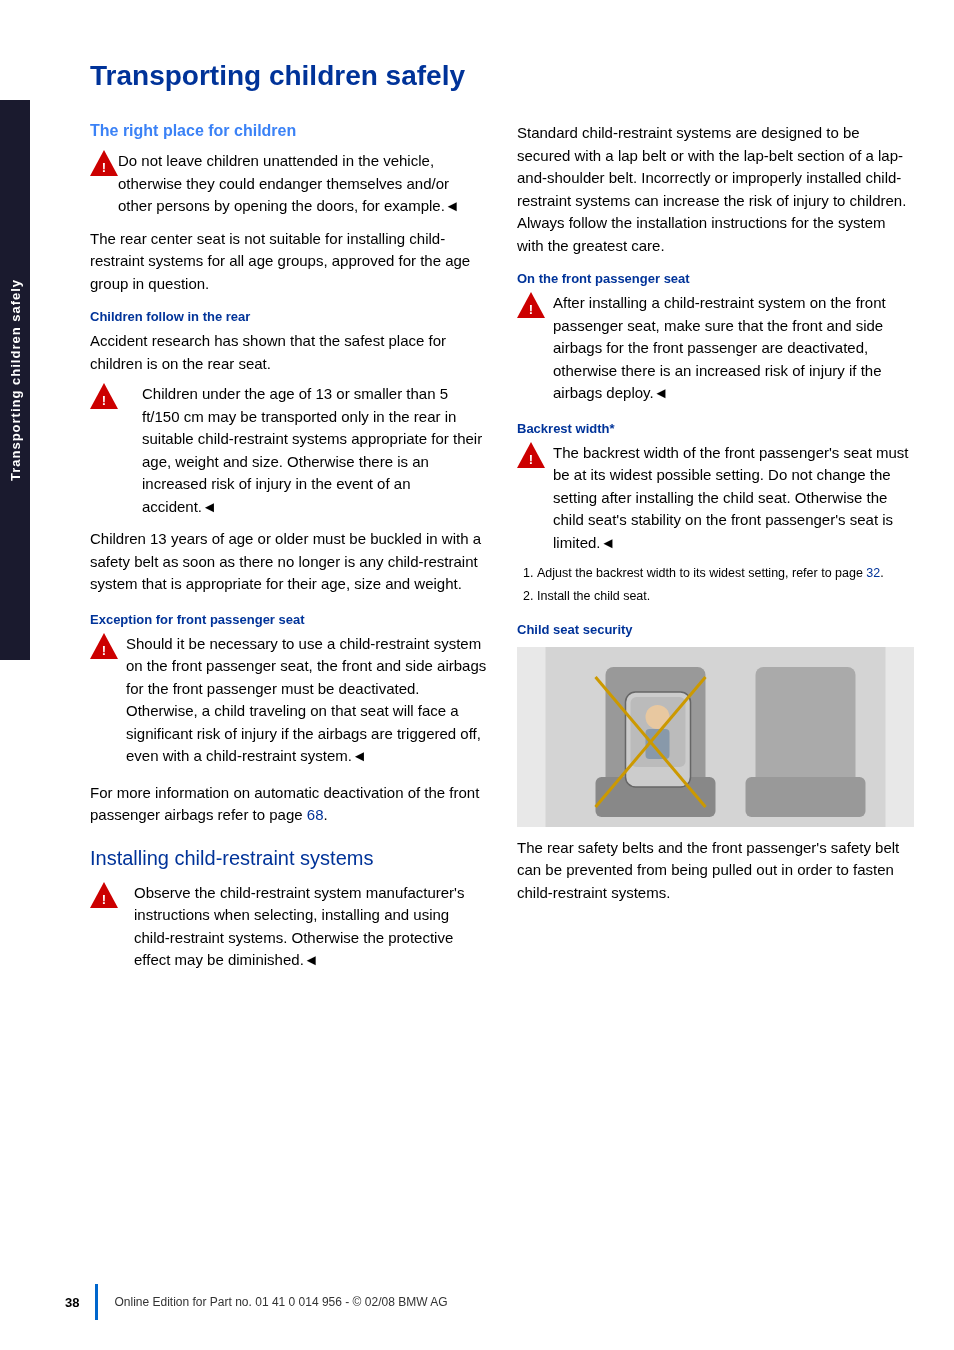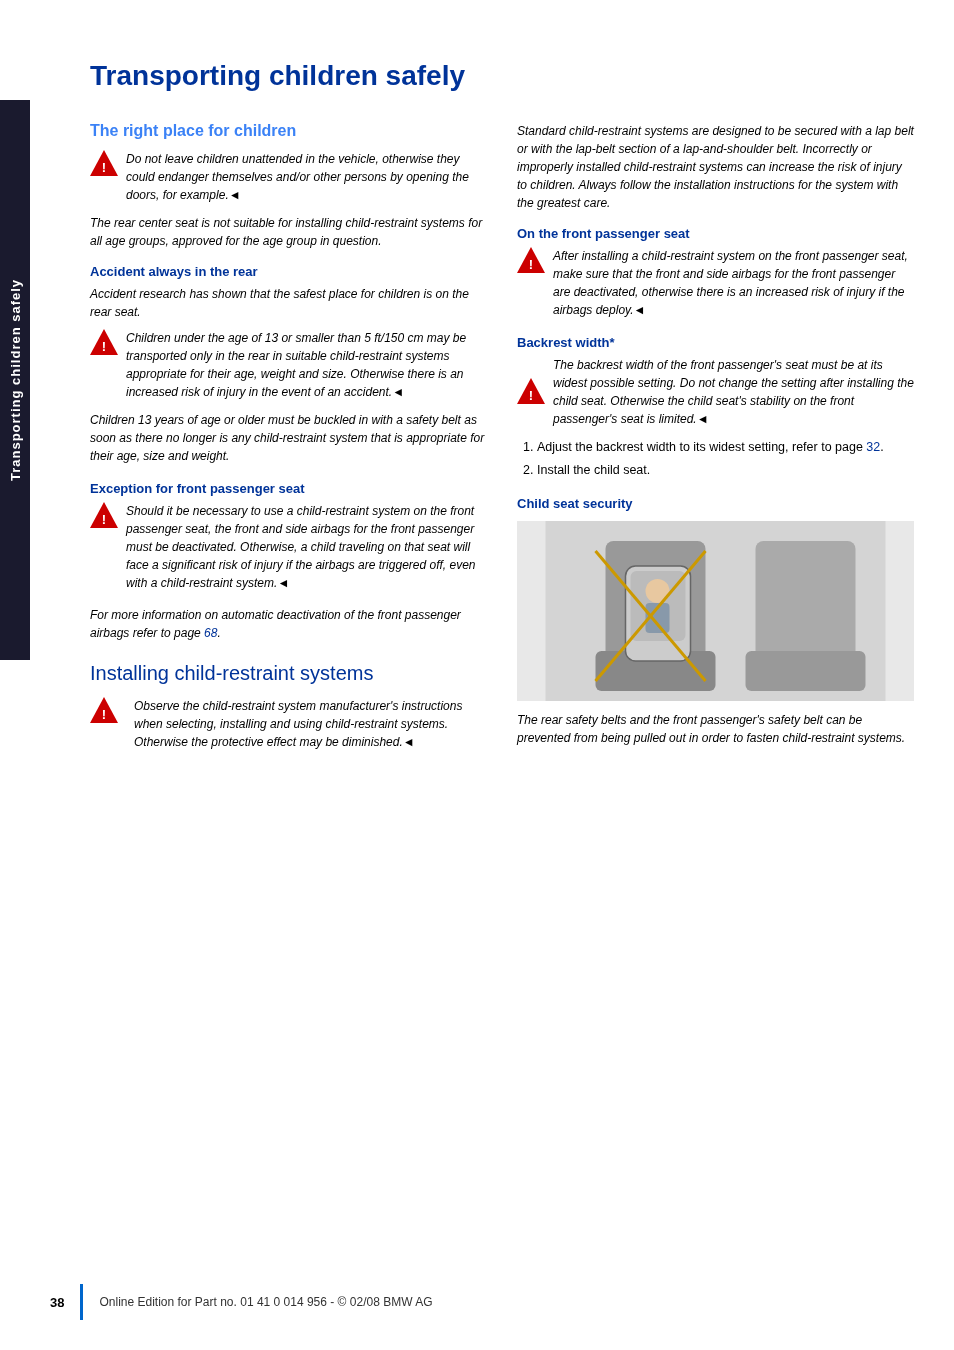--- a/index.html
+++ b/index.html
@@ -74,25 +74,24 @@
     .sub-heading {
       font-size: 13px;
       font-weight: bold;
       color: #003399;
       margin-bottom: 6px;
       margin-top: 14px;
     }
 
     
     .body-text {
-      font-size: 12px;
+      font-size: 15px;
       line-height: 1.5;
       margin-bottom: 8px;
       color: #000;
-      font-style: italic;
     }
 
     
     .ordered-list {
       margin-left: 20px;
       margin-bottom: 8px;
     }
 
     .ordered-list li {
       font-size: 12.5px;
@@ -136,21 +135,21 @@
       font-weight: normal;
       color: #003399;
       margin-bottom: 12px;
       margin-top: 20px;
     }
 
     
     .footer {
       position: absolute;
       bottom: 30px;
-      left: 50px;
+      left: 65px;
       right: 40px;
       display: flex;
       align-items: center;
       gap: 0;
     }
 
     .footer-page {
       font-size: 13px;
       font-weight: bold;
       margin-right: 16px;
@@ -212,36 +211,36 @@
   <h1 class="page-title">Transporting children safely</h1>
 
   <div class="two-col">
 
     <div class="col-left">
 
       <div class="section-block">
         <h2 class="section-heading">The right place for children</h2>
 
         <div class="warn-para-group">
-          <div style="display:flex; gap:8px; align-items:flex-start;">
+          <div style="display:flex; gap:0; align-items:flex-start;">
             <div class="triangle-warn"></div>
             <p class="body-text" style="margin-bottom:0;">Do not leave children unattended in the vehicle, otherwise they could endanger themselves and/or other persons by opening the doors, for example.◄</p>
           </div>
         </div>
 
         <p class="body-text">The rear center seat is not suitable for installing child-restraint systems for all age groups, approved for the age group in question.</p>
 
         <div class="section-block">
-          <h3 class="sub-heading">Accident always in the rear</h3>
+          <h3 class="sub-heading">Children follow in the rear</h3>
           <p class="body-text">Accident research has shown that the safest place for children is on the rear seat.</p>
 
           <div class="warn-para-group">
             <div style="display:flex; gap:8px; align-items:flex-start;">
               <div class="triangle-warn"></div>
-              <p class="body-text" style="margin-bottom:0;">Children under the age of 13 or smaller than 5 ft/150 cm may be transported only in the rear in suitable child-restraint systems appropriate for their age, weight and size. Otherwise there is an increased risk of injury in the event of an accident.◄</p>
+              <p class="body-text" style="margin-bottom:0;margin-left:16px;">Children under the age of 13 or smaller than 5 ft/150 cm may be transported only in the rear in suitable child-restraint systems appropriate for their age, weight and size. Otherwise there is an increased risk of injury in the event of an accident.◄</p>
             </div>
           </div>
 
           <p class="body-text">Children 13 years of age or older must be buckled in with a safety belt as soon as there no longer is any child-restraint system that is appropriate for their age, size and weight.</p>
         </div>
 
         <div class="section-block">
           <h3 class="sub-heading">Exception for front passenger seat</h3>
 
           <div class="warn-para-group">
@@ -280,21 +279,21 @@
             <div class="triangle-warn"></div>
             <p class="body-text" style="margin-bottom:0;">After installing a child-restraint system on the front passenger seat, make sure that the front and side airbags for the front passenger are deactivated, otherwise there is an increased risk of injury if the airbags deploy.◄</p>
           </div>
         </div>
       </div>
 
       <div class="section-block">
         <h3 class="sub-heading">Backrest width*</h3>
 
         <div class="warn-para-group">
-          <div style="display:flex; gap:8px; align-items:center;">
+          <div style="display:flex; gap:8px; align-items:flex-start;">
             <div class="triangle-warn"></div>
             <p class="body-text" style="margin-bottom:0;">The backrest width of the front passenger's seat must be at its widest possible setting. Do not change the setting after installing the child seat. Otherwise the child seat's stability on the front passenger's seat is limited.◄</p>
           </div>
         </div>
 
         <ol class="ordered-list">
           <li>Adjust the backrest width to its widest setting, refer to page <a>32</a>.</li>
           <li>Install the child seat.</li>
         </ol>
       </div>

